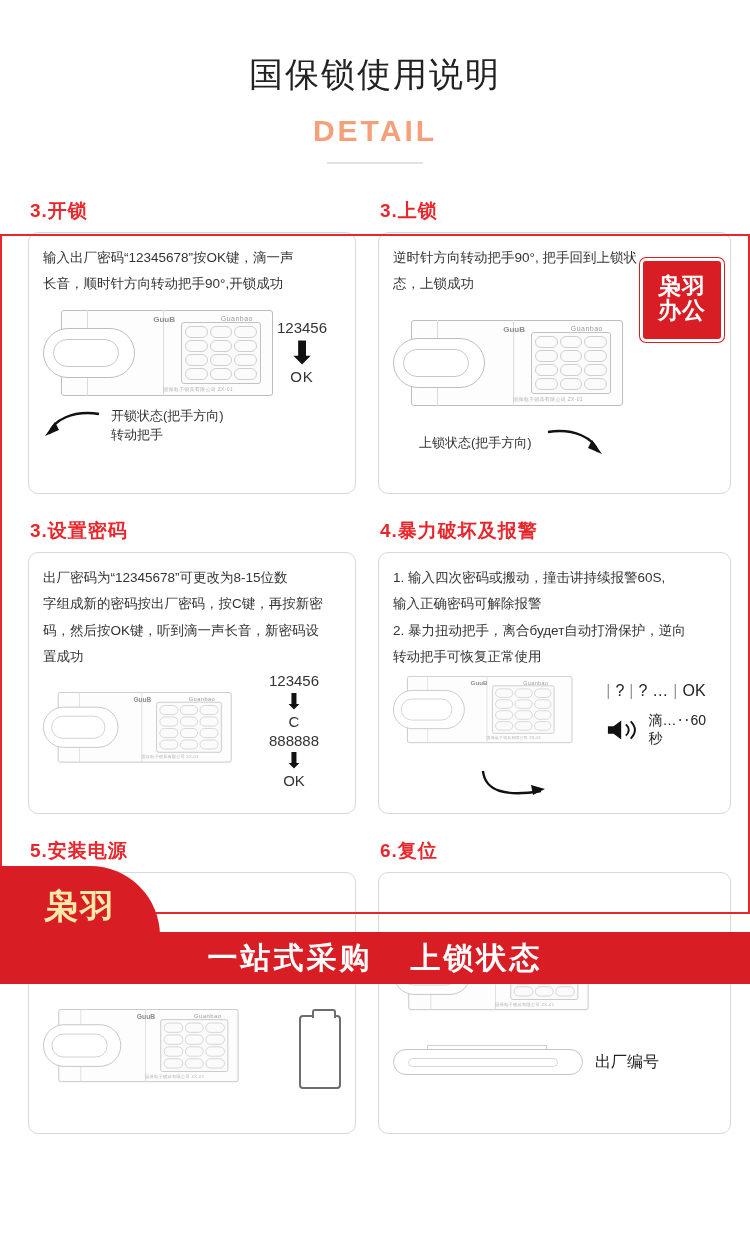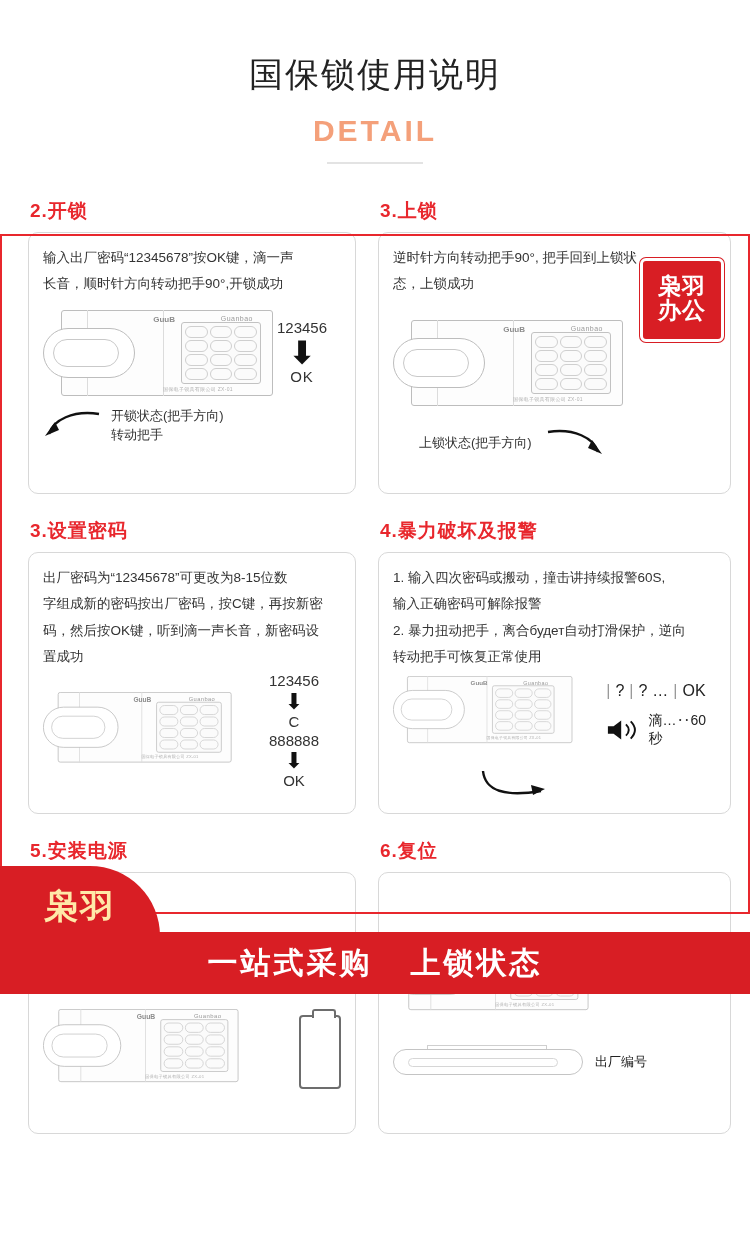--- a/index.html
+++ b/index.html
@@ -210,21 +210,21 @@
     border: 1px solid #d6d6d6;
     border-radius: 5px;
   }
   .sn-dots {
     width: 120px; height: 18px;
     border: 1px solid #cfcfcf;
     font-size: 7px; color: #b0b0b0;
     display: flex; align-items: center; justify-content: center;
     letter-spacing: 1px;
   }
-  .sn-label { font-size: 13px; color: #222; }
+  .sn-label { font-size: 16px; color: #222; }
 
   
   .red-frame {
     position: absolute;
     left: 0; right: 0;
     top: 234px; height: 680px;
     border-top: 2px solid #e8272d;
     border-bottom: 2px solid #e8272d;
     pointer-events: none;
   }
@@ -267,21 +267,21 @@
     text-align: center; padding-top: 18px; color: #ffe9a8;
   }
   .corner-badge .en {
     font-size: 17px; font-weight: bold; letter-spacing: 1px;
     text-align: center; margin-top: 6px; color: #fff;
   }
 
   .banner {
     position: absolute;
     left: 0; right: 0;
-    top: 932px; height: 62px;
+    top: 932px; height: 52px;
     background: #d81e24;
     color: #fff;
     display: flex;
     align-items: center;
     justify-content: center;
     gap: 38px;
     font-size: 30px;
     font-weight: bold;
     letter-spacing: 3px;
   }
@@ -291,21 +291,21 @@
 
 <div class="header">
   <div class="title">国保锁使用说明</div>
   <div class="subtitle">DETAIL</div>
   <div class="rule"></div>
 </div>
 
 <div class="grid">
 
   <div class="cell">
-    <div class="step-title">2.开锁</div>
+    <div class="step-title">3.开锁</div>
     <div class="panel">
       <p>输入出厂密码“12345678”按OK键，滴一声</p>
       <p>长音，顺时针方向转动把手90°,开锁成功</p>
 
       <div class="row" style="margin-top:14px;">
         <div class="lock">
           <div class="body"></div>
           <div class="vline" style="left:120px;"></div>
           <div class="vline" style="left:44px;"></div>
           <div class="brand2">GuuB</div>

